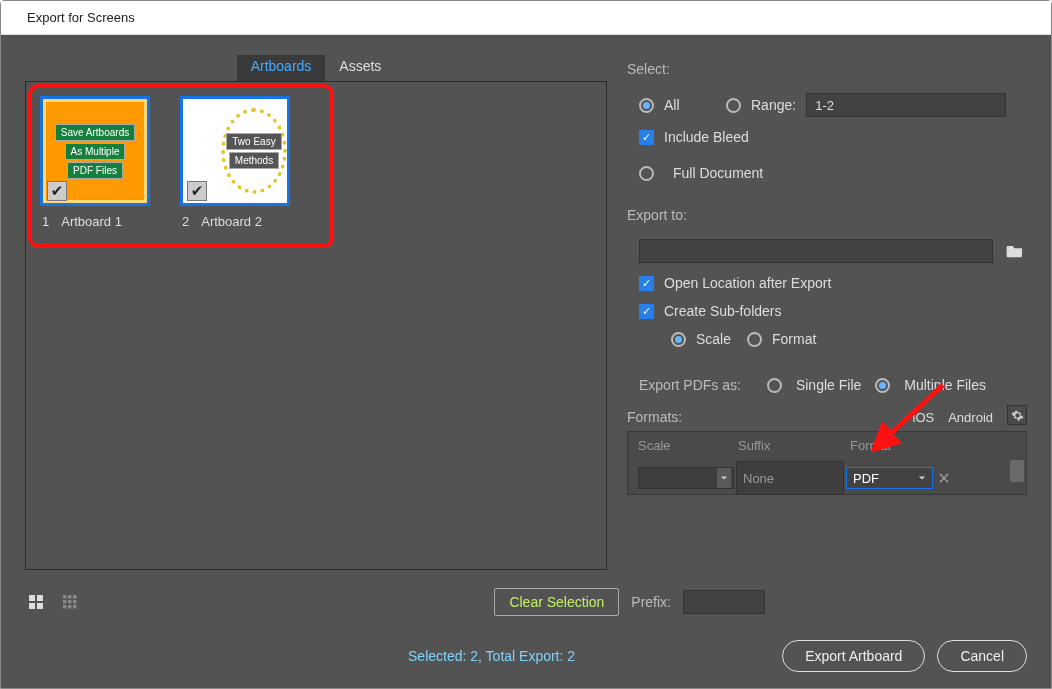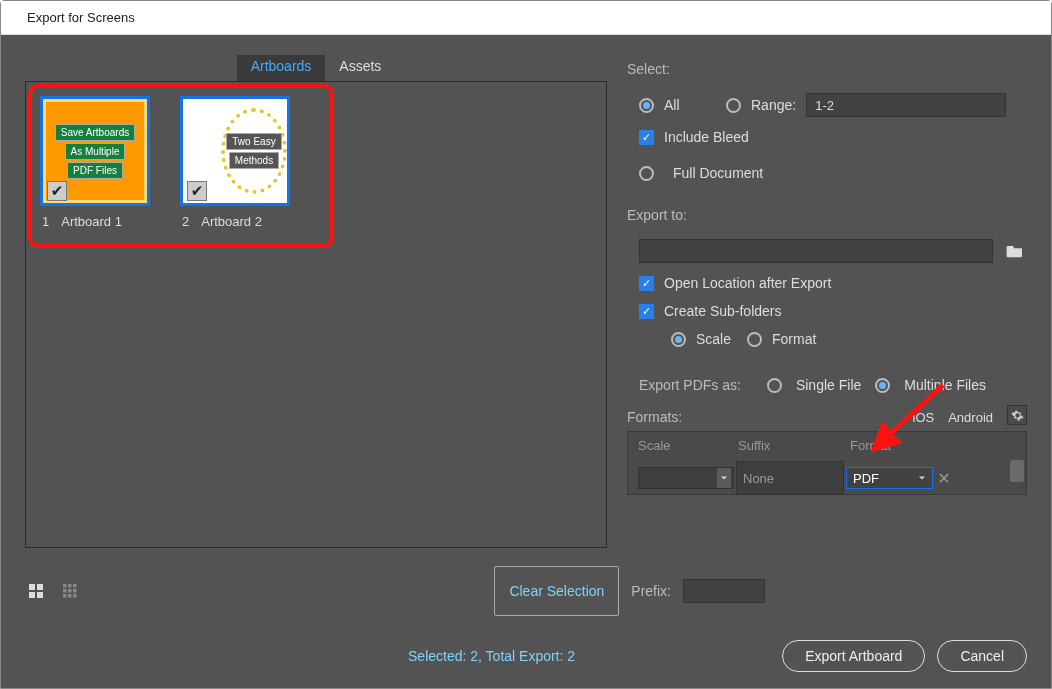--- a/index.html
+++ b/index.html
@@ -57,21 +57,21 @@
 .ft-caret { width: 14px; height: 20px; background: #5a5a5a; display: flex; align-items: center; justify-content: center; }
 .ft-suffix { width: 108px; height: 34px; background: #3e3e3e; border: 1px solid #333; color: #999; font-size: 13px; padding: 0 6px; display: flex; align-items: center; }
 .ft-format { width: 87px; height: 22px; border: 1px solid #1473e6; color: #fff; font-size: 13px; display: flex; align-items: center; justify-content: space-between; padding: 0 6px; background: #424242; }
 .ft-del { width: 18px; color: #999; font-size: 16px; text-align: center; cursor: pointer; }
 .ft-scroll { position: absolute; right: 2px; top: 28px; width: 14px; height: 22px; background: #6a6a6a; border-radius: 2px; }
 
 .footer1 { display: flex; align-items: center; gap: 12px; margin-top: 18px; }
 .grid-btn { width: 22px; height: 22px; display: inline-flex; align-items: center; justify-content: center; cursor: pointer; }
 .grid-icon { fill: #ddd; }
 .grid-btn.inactive .grid-icon { fill: #888; }
-.clear-btn { margin-left: auto; background: #535353; border: 1px solid #aaa; color: #7dd3fc; padding: 16px 14px; font-size: 14px; border-radius: 2px; cursor: pointer; text-align: right; }
+.clear-btn { margin-left: auto; background: #535353; border: 1px solid #aaa; color: #bef264; padding: 5px 14px; font-size: 14px; border-radius: 2px; cursor: pointer; text-align: right; }
 .prefix-label { color: #bbb; font-size: 14px; }
 .prefix-field { width: 82px; }
 .right-gap { width: 250px; }
 
 .footer2 { display: flex; align-items: center; margin-top: 24px; }
 .selected-text { flex: 1; text-align: center; color: #7dd3fc; font-size: 14px; margin-left: 188px;}
 .pill-btn { border: 1.5px solid #ddd; background: transparent; color: #eee; padding: 7px 22px; font-size: 14px; border-radius: 18px; cursor: pointer; margin-left: 12px; }
 .caret-svg { width: 8px; height: 8px; }
 </style>
 </head>

